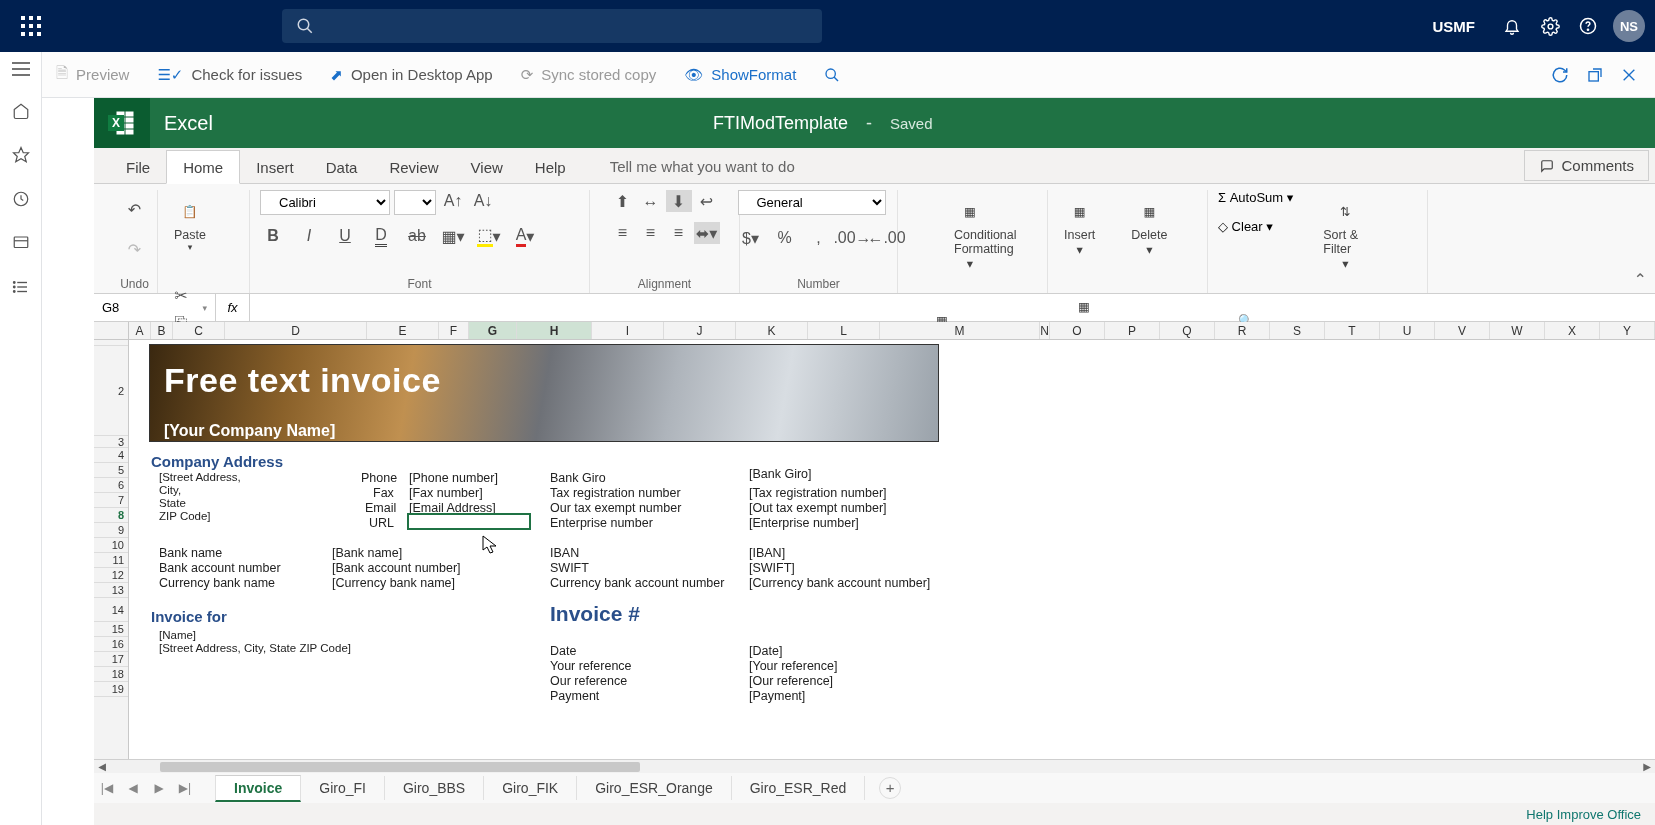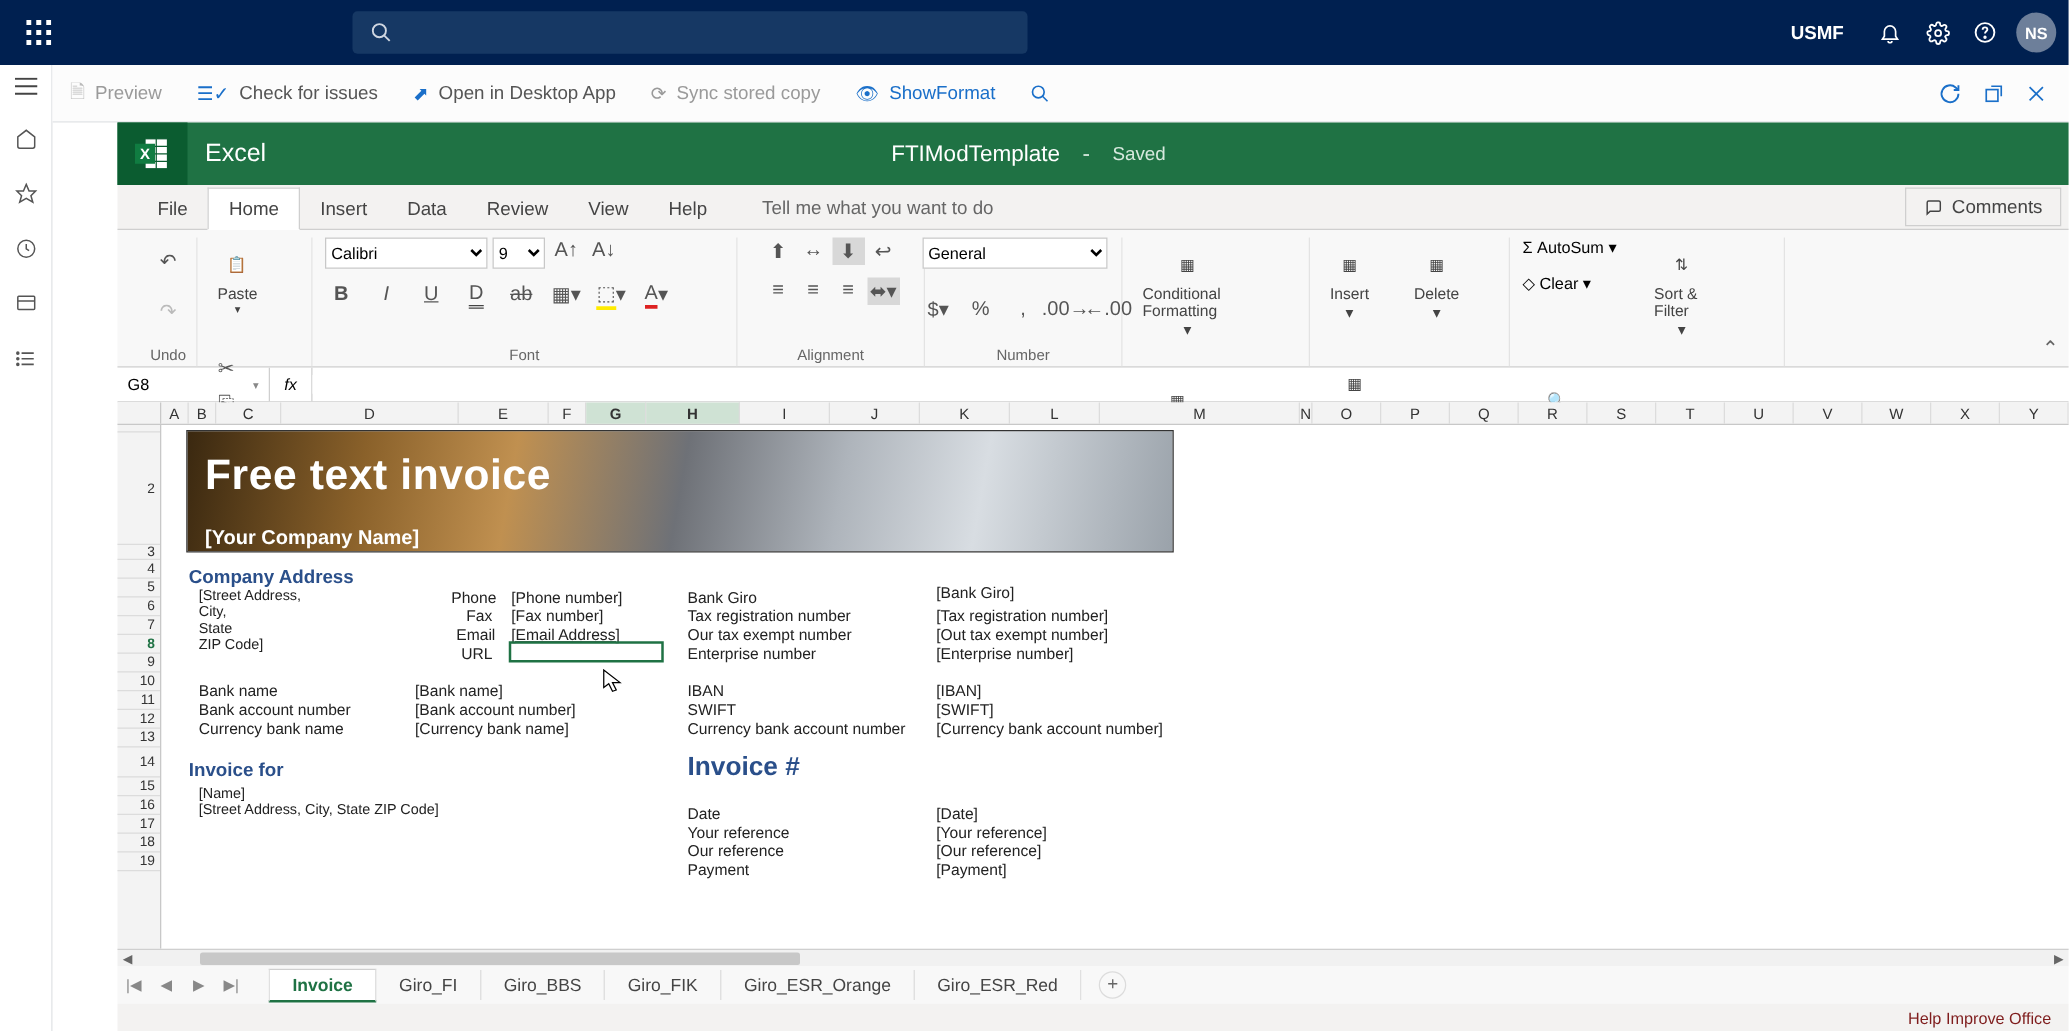--- a/index.html
+++ b/index.html
@@ -39,21 +39,21 @@
     .excel-comments { margin-left: auto; padding: 6px 14px; border: 1px solid #cfcfcf; font-size: 15px; color: #444; display: flex; align-items: center; gap: 6px; margin-right: 6px; position: relative; top: -2px; }
 
     .excel-ribbon { height: 110px; background: #f8f8f8; border-bottom: 1px solid #cfcfcf; display: flex; padding: 6px 0 0 18px; position: relative; }
     .ribbon-group { display: flex; flex-direction: column; align-items: center; padding: 0 10px; border-right: 1px solid #e3e3e3; }
     .ribbon-group:last-child { border-right: none; }
     .ribbon-body { display: flex; gap: 24px; align-items: flex-start; flex-wrap: wrap; }
     .ribbon-label { font-size: 12px; color: #666; margin-top: auto; padding: 2px 0; }
     .rb-btn { display: flex; flex-direction: column; align-items: center; justify-content: center; padding: 4px 6px; font-size: 12.5px; color: #444; }
     .rb-btn .bigico { height: 34px; display: flex; align-items: center; justify-content: center; }
     .rb-small { width: 26px; height: 22px; display: flex; align-items: center; justify-content: center; color: #555; }
-    .rb-select { border: 1px solid #c8c8c8; background: #fff; font-size: 13px; padding: 3px 0; }
+    .rb-select { border: 1px solid #c8c8c8; background: #fff; font-size: 13px; padding: 3px 14px; }
     .rb-row { display: flex; gap: 2px; }
     .collapse-ribbon { position: absolute; right: 8px; bottom: 4px; color: #666; }
 
     .excel-fxbar { height: 28px; display: flex; align-items: center; border-bottom: 1px solid #cfcfcf; background: #fff; }
     .namebox { width: 122px; border-right: 1px solid #cfcfcf; height: 100%; display: flex; align-items: center; padding: 0 8px; font-size: 13px; justify-content: space-between; }
     .fx-icon { width: 34px; text-align: center; font-style: italic; font-size: 13px; border-right: 1px solid #cfcfcf; height: 100%; display:flex; align-items:center; justify-content:center; }
     .fx-input { flex: 1; border: none; outline: none; padding: 0 6px; font-size: 13px; }
 
     .grid-area { flex: 1; display: flex; flex-direction: column; min-height: 0; position: relative; background: #fff; }
     .col-headers { display: flex; height: 18px; background: #f3f3f3; border-bottom: 1px solid #c8c8c8; }
@@ -84,21 +84,21 @@
     .scroll-thumb { width: 480px; height: 10px; background: #c8c8c8; margin-left: 50px; border-radius: 2px; }
     .scroll-arrow { width: 16px; text-align: center; color: #666; font-size: 10px; }
     .scroll-arrow.right { margin-left: auto; }
 
     .sheet-tabs { height: 30px; display: flex; align-items: center; background: #f8f8f8; }
     .sheet-nav { width: 26px; text-align: center; color: #888; font-size: 12px; }
     .sheet-tab { padding: 4px 18px; font-size: 14px; color: #444; border-right: 1px solid #e0e0e0; border-left: 1px solid #e0e0e0; margin-left: -1px; }
     .sheet-tab.active { background: #fff; color: #1f7244; font-weight: 600; border-bottom: 2px solid #1f7244; border-top: 1px solid #cfcfcf; }
     .sheet-add { width: 32px; text-align: center; color: #666; border: 1px solid #dcdcdc; border-radius: 50%; width: 22px; height: 22px; line-height: 20px; margin-left: 14px; font-size: 15px; }
 
-    .statusbar { height: 22px; background: #f3f2f1; display: flex; align-items: center; justify-content: flex-end; padding-right: 14px; font-size: 13px; color: #7f1d1d; }
+    .statusbar { height: 22px; background: #f3f2f1; display: flex; align-items: center; justify-content: flex-end; padding-right: 14px; font-size: 13px; color: #0f766e; }
 
     svg { display: block; }
   </style>
 </head>
 <body>
 
 <div class="d365-header">
   <div class="waffle">
     <svg width="20" height="20" viewBox="0 0 20 20" fill="currentColor">
         <rect x="0" y="0" width="4" height="4"></rect>
@@ -347,36 +347,36 @@
                 <div class="rb-small">≡</div>
                 <div class="rb-small">≡</div>
                 <div class="rb-small">≡</div>
                 <div class="rb-small" style="background:#d8d8d8;">⬌▾</div>
               </div>
             </div>
             <div class="ribbon-label">Alignment</div>
           </div>
 
           <div class="ribbon-group" style="width:158px;">
-            <div class="ribbon-body" style="flex-direction:column; gap:22px;">
+            <div class="ribbon-body" style="flex-direction:column; gap:12px;">
               <select class="rb-select" style="width:148px;"><option>General</option></select>
               <div class="rb-row" style="gap:8px;">
                 <div class="rb-small">$▾</div>
                 <div class="rb-small">%</div>
                 <div class="rb-small">,</div>
                 <div class="rb-small">.00→</div>
                 <div class="rb-small">←.00</div>
               </div>
             </div>
             <div class="ribbon-label">Number</div>
           </div>
 
           <div class="ribbon-group" style="width:150px;">
             <div class="ribbon-body">
-              <div class="rb-btn"><div class="bigico">▦</div><span style="width:72px;">Conditional Formatting</span>▾</div>
+              <div class="rb-btn"><div class="bigico">▦</div><span style="width:72px;margin-left:40px;">Conditional Formatting</span>▾</div>
               <div class="rb-btn"><div class="bigico">▦</div><span style="width:56px;">Format as Table</span>▾</div>
             </div>
             <div class="ribbon-label">Tables</div>
           </div>
 
           <div class="ribbon-group" style="width:160px;">
             <div class="ribbon-body">
               <div class="rb-btn"><div class="bigico">▦</div><span>Insert</span>▾</div>
               <div class="rb-btn"><div class="bigico">▦</div><span>Delete</span>▾</div>
               <div class="rb-btn"><div class="bigico">▦</div><span>Format</span>▾</div>

